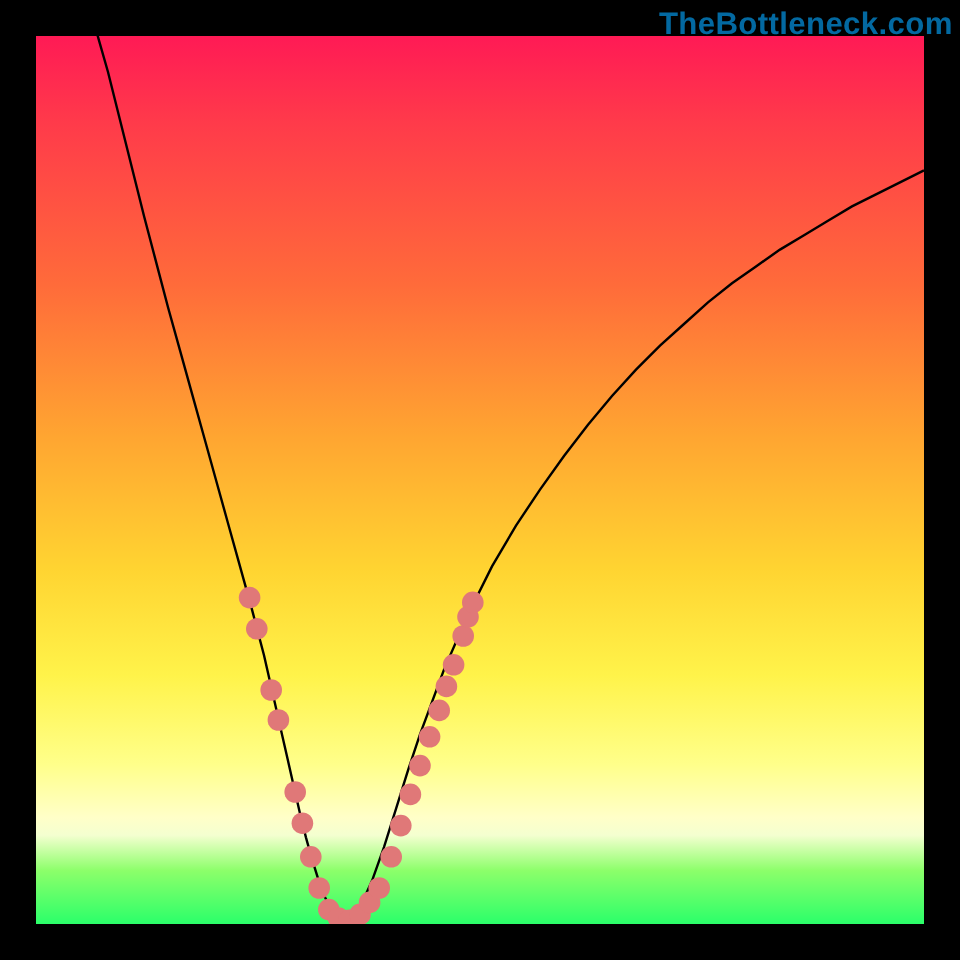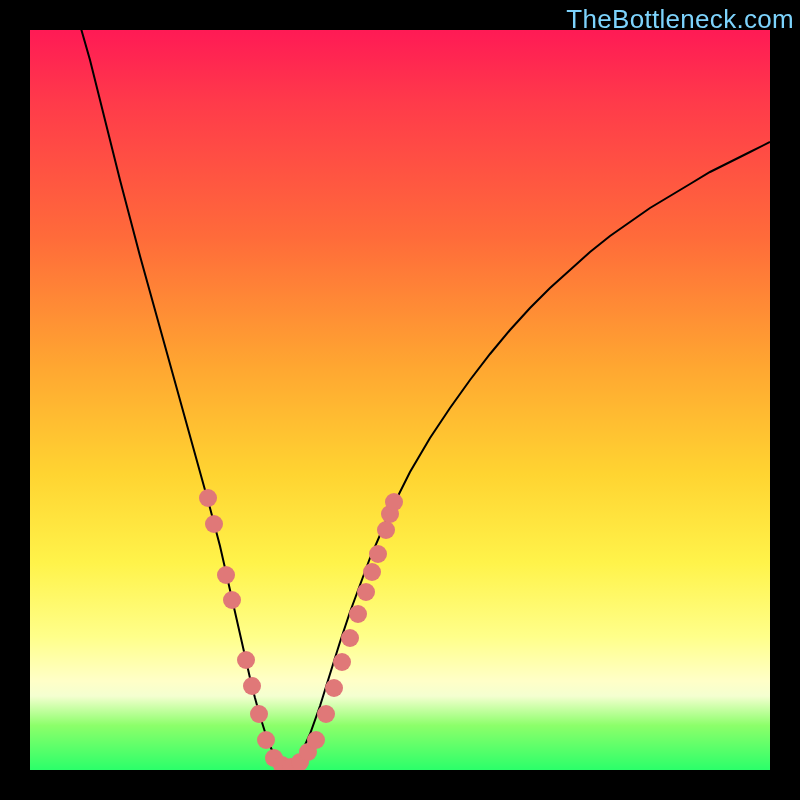--- a/index.html
+++ b/index.html
@@ -39,23 +39,23 @@
       #ffffc8 88%,
       #f4ffd0 90%,
       #8cff6a 94%,
       #2bff6a 100%
     );
   }
   .watermark {
     position: absolute;
     top: 4px;
     right: 6px;
-    color: #7dd3fc;
+    color: #0369a1;
     font-size: 26px;
-    font-weight: 400;
+    font-weight: 700;
     letter-spacing: 0.3px;
     user-select: none;
   }
   svg.curve {
     position: absolute;
     left: 0;
     top: 0;
     width: 740px;
     height: 740px;
   }

